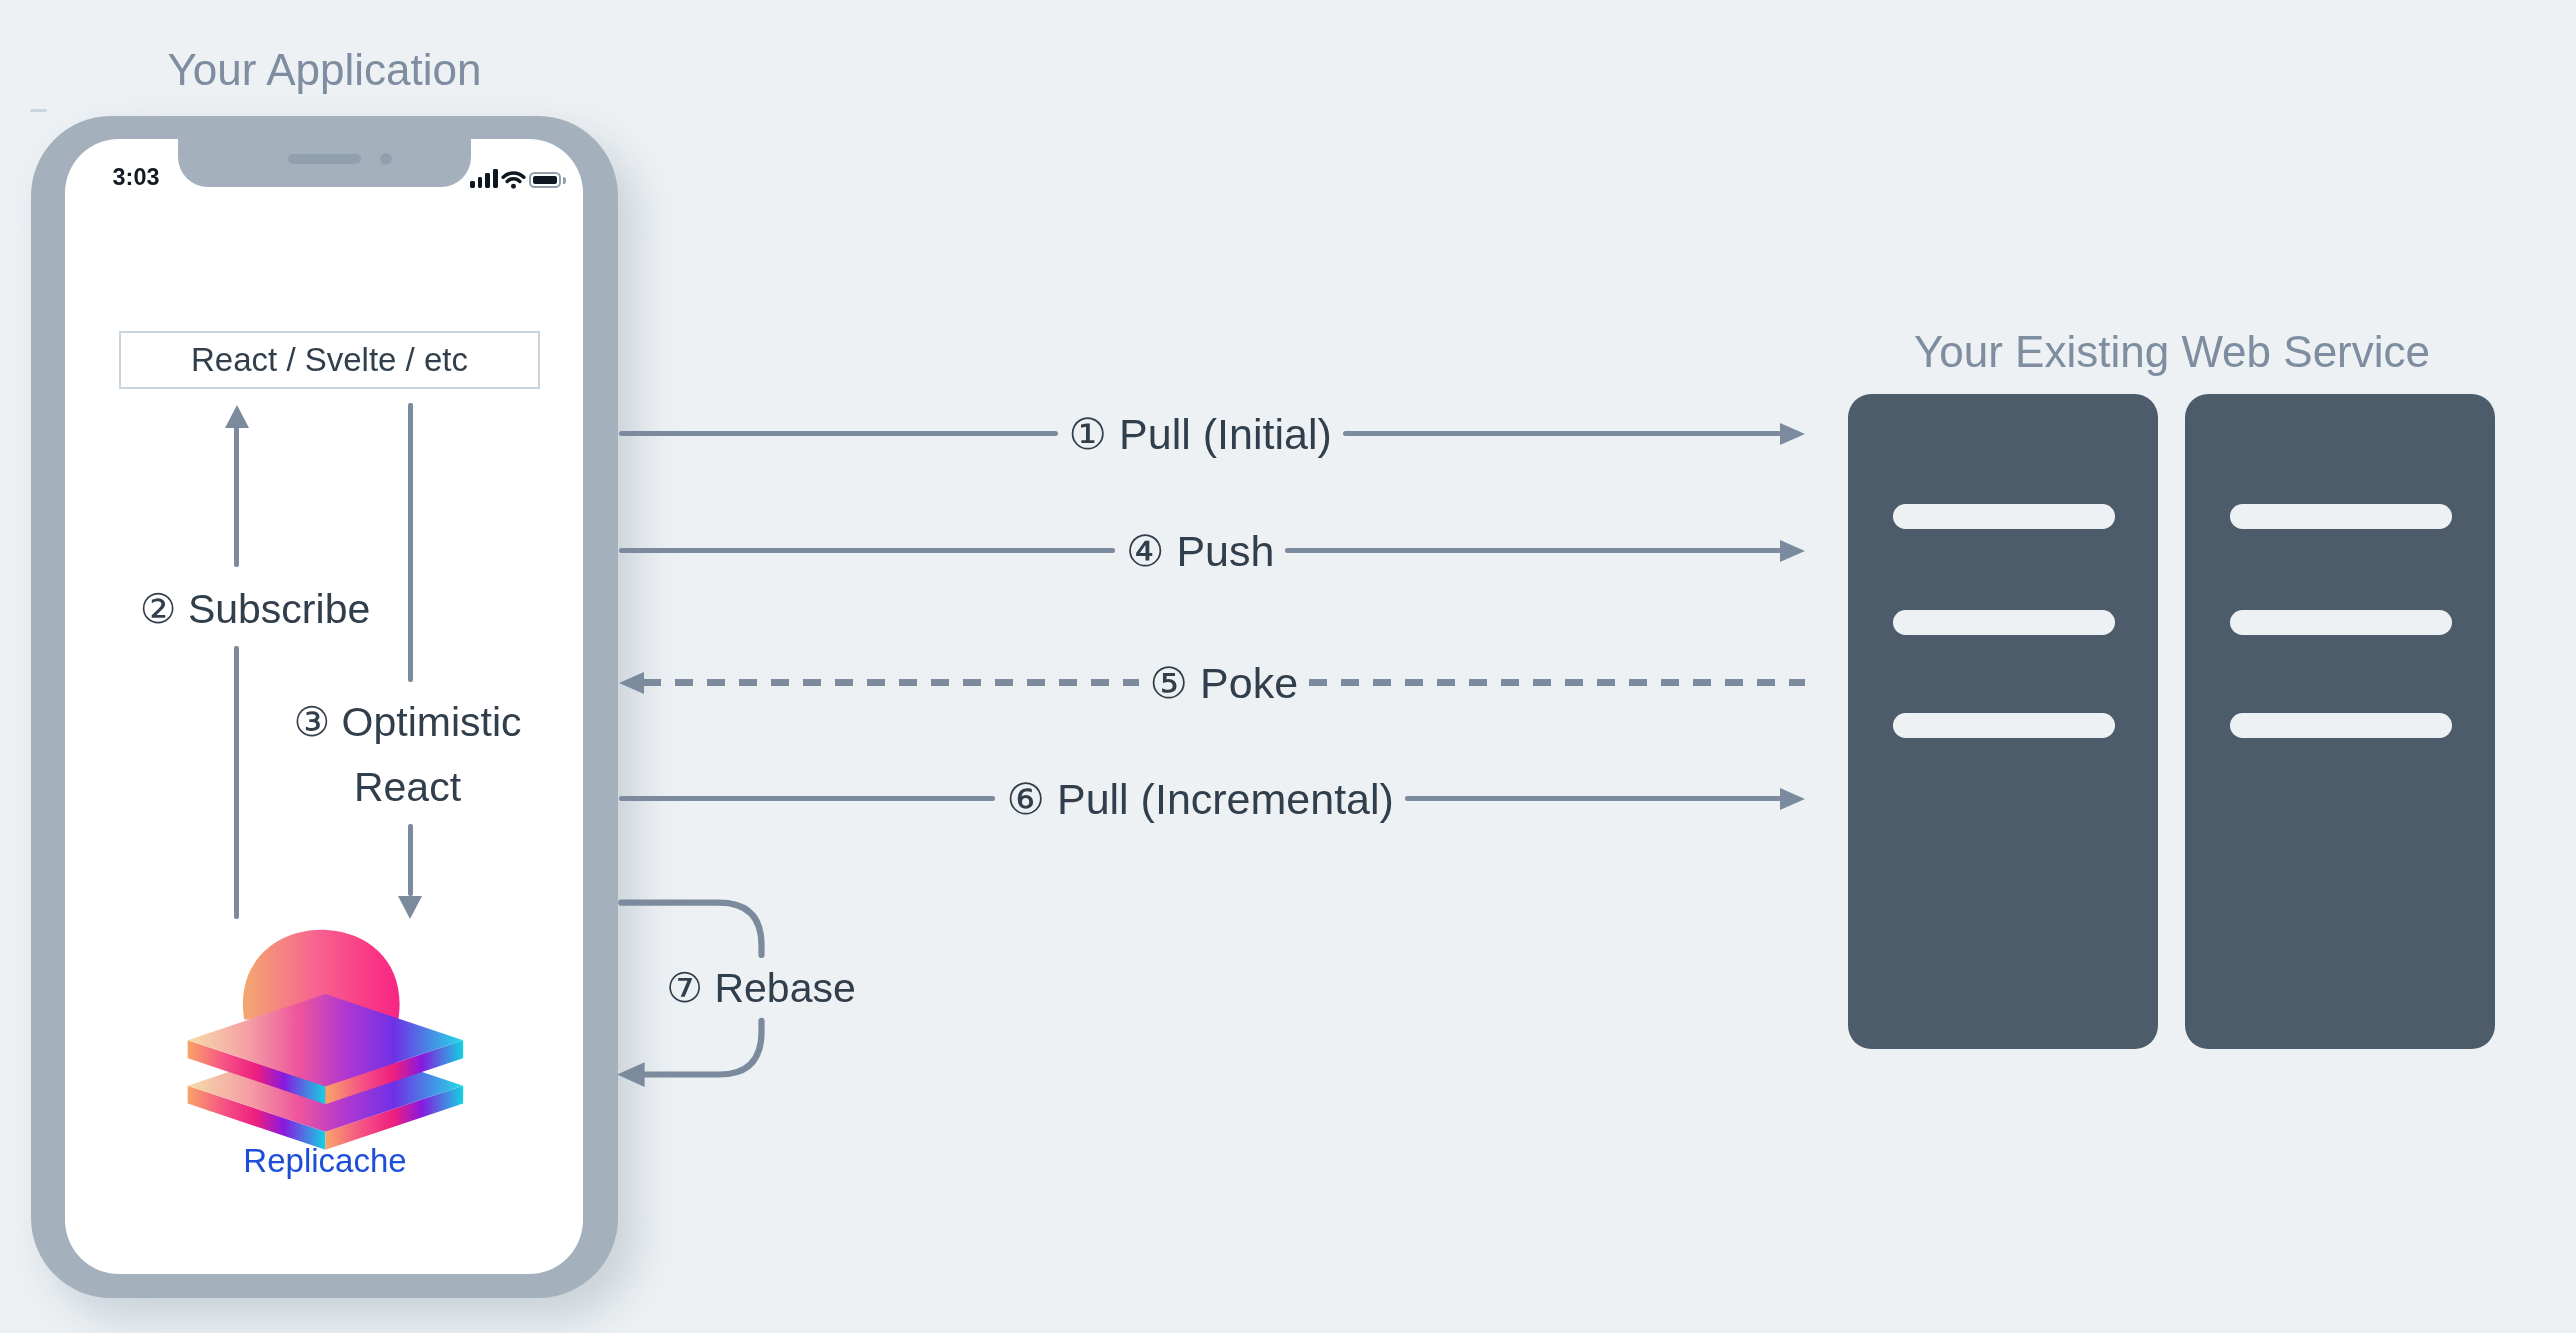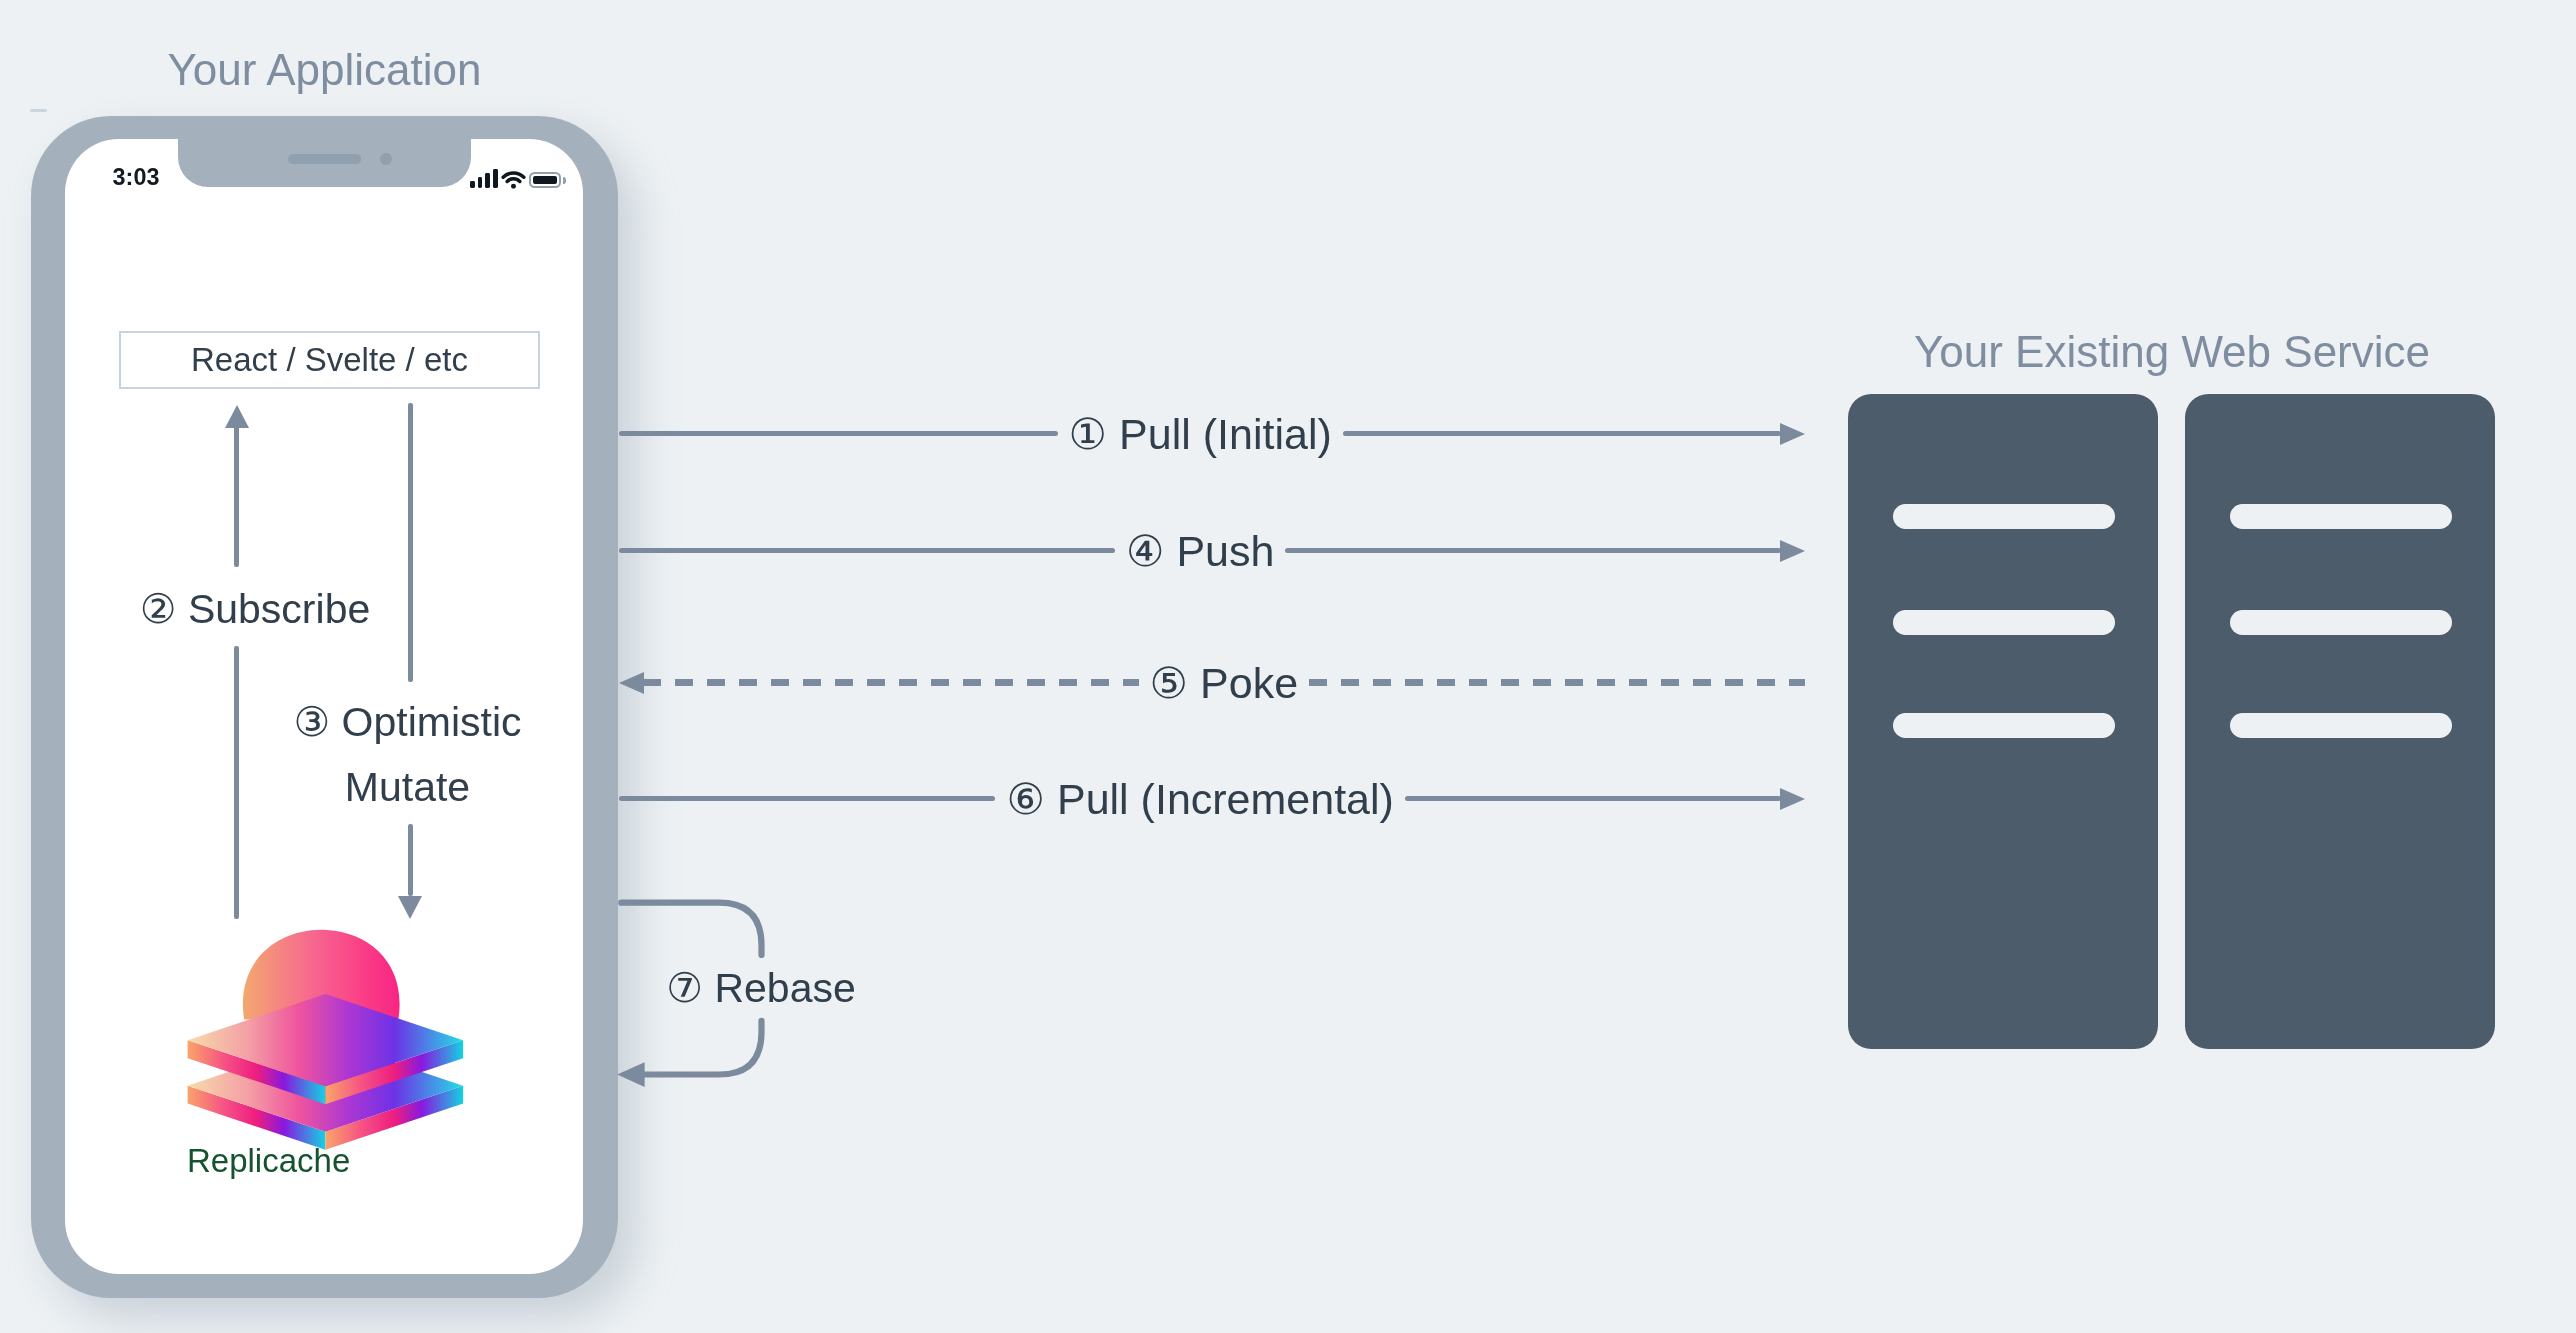--- a/index.html
+++ b/index.html
@@ -44,21 +44,21 @@
   .head-r{width:0;height:0;border-top:11.7px solid transparent;border-bottom:11.7px solid transparent;
           border-left:25px solid #7b8a9c;margin-left:-1.4px;}
   .head-l{width:0;height:0;border-top:11.7px solid transparent;border-bottom:11.7px solid transparent;
           border-right:25px solid #7b8a9c;margin-right:-1.4px;}
   .flow .num-label{font-size:43px;padding:0 11px;}
 
   
   .rack{top:394px;width:310px;height:655px;background:#4d5c6a;border-radius:23.4px;}
   .rack .bar{position:absolute;left:45px;width:222px;height:25px;border-radius:12.4px;background:#edf1f4;}
 
-  .logo-label{font-size:33px;font-weight:500;color:#14532d;text-align:left;}
+  .logo-label{font-size:33px;font-weight:500;color:#1d4ed8;text-align:center;}
   .top-dash{left:30px;top:109px;width:16.5px;height:3.4px;border-radius:2.1px;background:#ccd5de;}
 </style>
 </head>
 <body>
 
 <div class="stage">
 
   <div class="abs top-dash"></div>
 
   <div class="abs big-title" style="left:31px;top:45px;width:587px;">Your Application</div>
@@ -94,21 +94,21 @@
   </div>
 
   <div class="abs tri-up" style="left:225px;top:405px;"></div>
   <div class="abs vseg" style="left:234px;top:426px;height:141px;"></div>
   <div class="abs num-label" style="left:93px;top:584px;width:324px;line-height:50px;">② Subscribe</div>
   <div class="abs vseg" style="left:234px;top:646px;height:273px;"></div>
 
   <div class="abs vseg" style="left:408px;top:403px;height:279px;"></div>
   <div class="abs num-label" style="left:263px;top:690px;width:289px;line-height:65px;">
     <span>③ Optimistic</span><br>
-    <span>Mutate</span>
+    <span>React</span>
   </div>
   <div class="abs vseg" style="left:408px;top:824px;height:72px;"></div>
   <div class="abs tri-down" style="left:398px;top:896px;"></div>
 
   <svg class="abs" style="left:178px;top:923px;" width="292" height="231" viewBox="0 0 424 335">
     <defs>
       <linearGradient id="gDrop" x1="0" y1="0" x2="1" y2="0">
         <stop offset="0" stop-color="#F3A86F"></stop>
           <stop offset="0.45" stop-color="#F76690"></stop>
         <stop offset="0.8" stop-color="#FA3A86"></stop>

